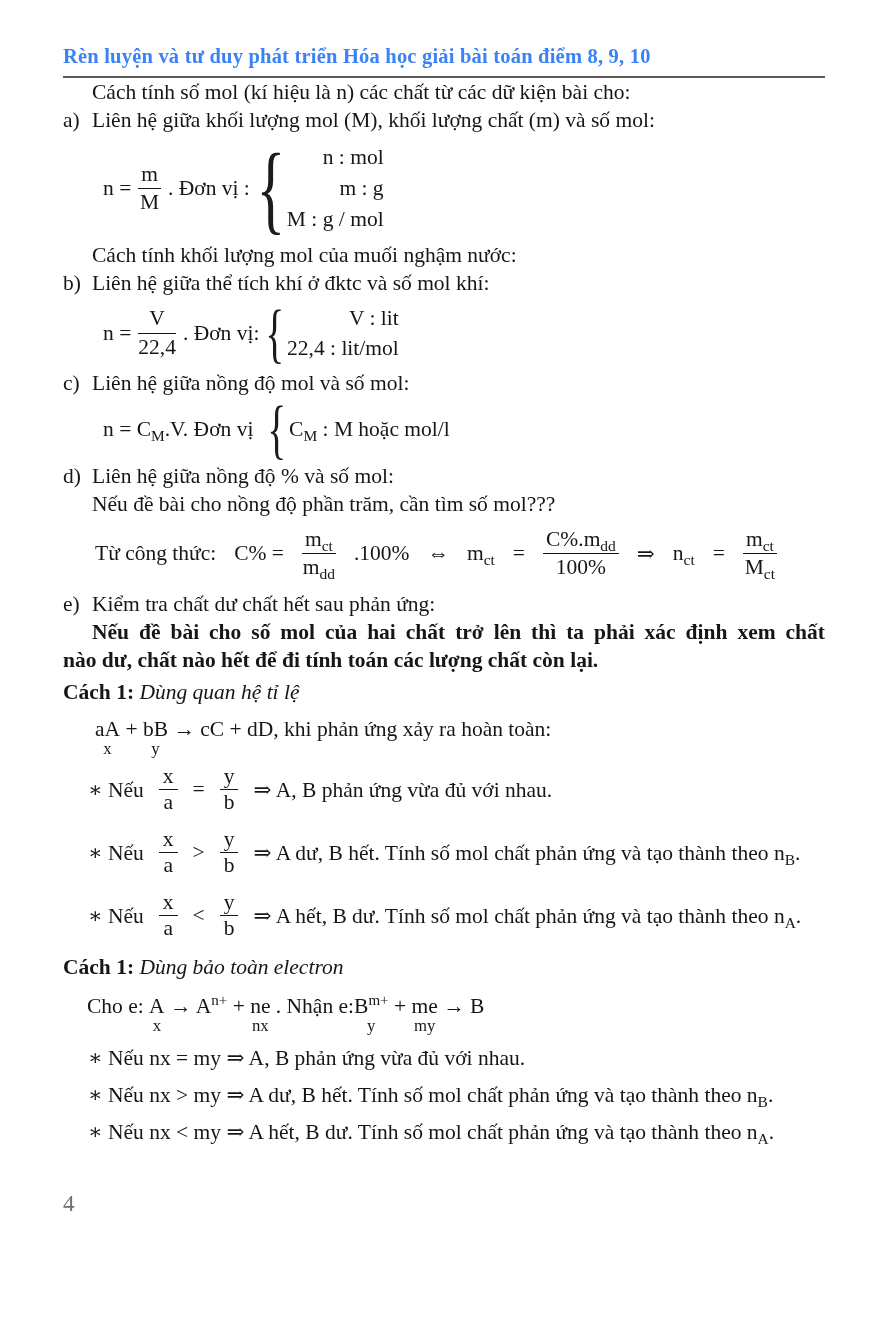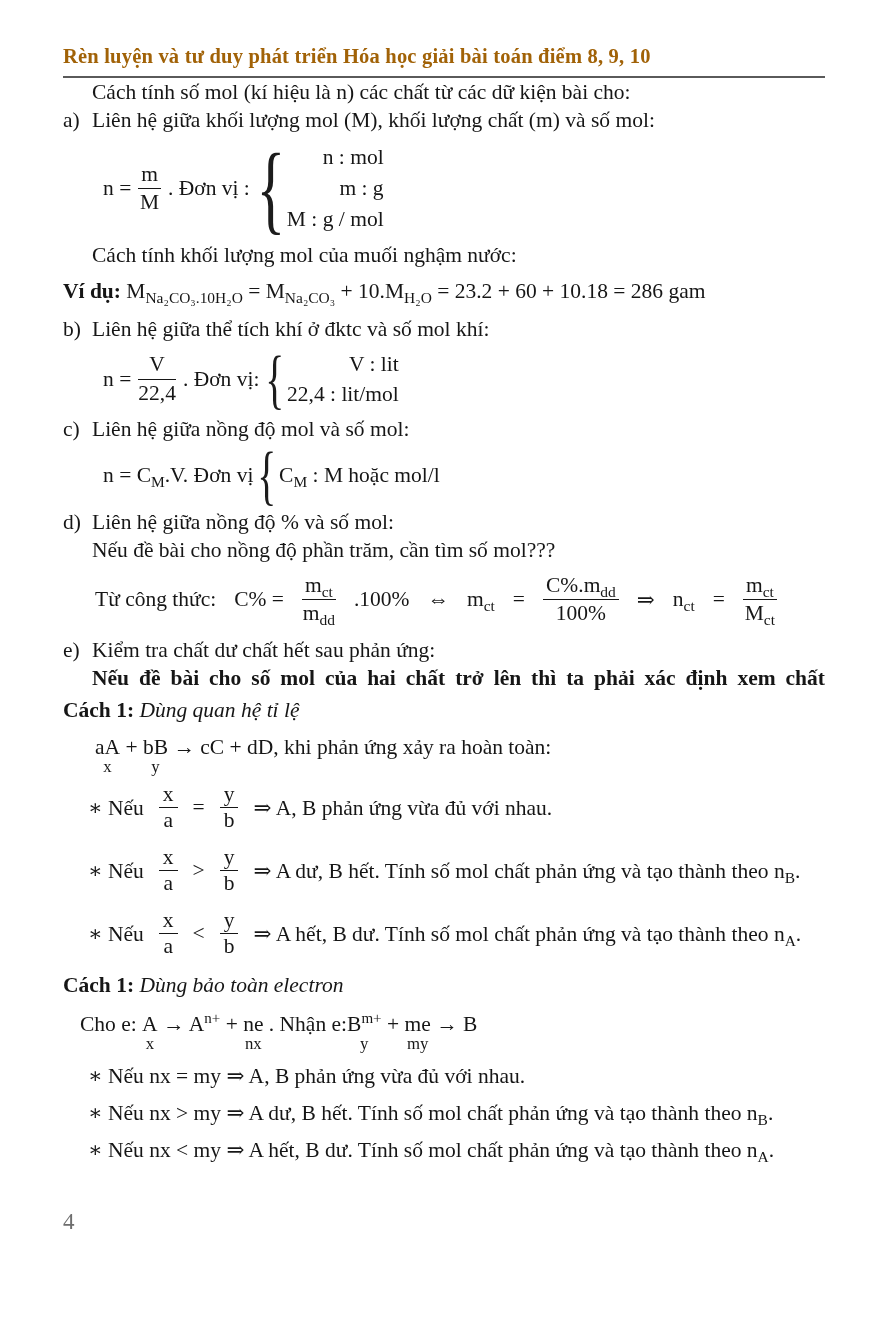--- a/index.html
+++ b/index.html
@@ -4,39 +4,39 @@
 <style>
   * { margin:0; padding:0; box-sizing:border-box; }
   html,body { width:885px; height:1343px; background:#ffffff; }
   body {
     font-family:"Liberation Serif","DejaVu Serif",serif;
     color:#161616; font-size:21.5px; overflow:hidden;
   }
   .page { width:885px; height:1343px; padding:44px 60px 0 63px; background:#fff; }
 
   .header { border-bottom:2px solid #5a5a5a; padding-bottom:7px; }
-  .header-text { font-weight:bold; color:#a16207; font-size:20.5px; letter-spacing:.2px; }
+  .header-text { font-weight:bold; color:#3b82f6; font-size:20.5px; letter-spacing:.2px; }
 
   .line { line-height:28px; }
   .indent { margin-left:29px; }
   .mt8 { margin-top:8px; }
   .b { font-weight:bold; }
   .i { font-style:italic; }
   .jline { text-align:justify; text-align-last:justify; }
 
   .li { display:flex; line-height:28px; }
   .li-label { width:29px; flex:none; }
 
   sub { font-size:.72em; line-height:0; }
   sup { font-size:.70em; line-height:0; }
 
   .formula { display:flex; align-items:center; gap:7px; }
   .f-a { margin:8px 0 6px 40px; }
   .f-b { margin:6px 0 6px 40px; }
-  .f-c { margin:6px 0 6px 40px; gap:5px; }
+  .f-c { margin:6px 0 6px 40px; gap:15px; }
   .f-d { margin:9px 0 9px 32px; gap:18px; }
 
   .frac { display:inline-block; vertical-align:middle; text-align:center; line-height:1.18; }
   .frac .num { display:block; border-bottom:1.4px solid #161616; padding:0 3px 1px; }
   .frac .den { display:block; padding-top:1px; }
 
   .cases { display:inline-flex; align-items:center;text-align:right; }
   .brace { display:inline-block; transform:scaleX(.6); transform-origin:center; line-height:.8; color:#1c1c1c; font-weight:400; }
   .brace::before { content:"{"; }
   .b3 { font-size:100px; margin:0 -8px 0 -10px; }
@@ -50,21 +50,21 @@
   .method-line { margin-top:4px; line-height:28px; }
 
   .reaction { margin:8px 0 20px 32px; line-height:30px; }
   .ustack { display:inline-block; position:relative; }
   .ustack .below { position:absolute; left:50%; top:100%; transform:translateX(-50%); font-size:.78em; line-height:1; margin-top:-3px; white-space:nowrap; }
 
   .bullet-frac { display:flex; align-items:center; gap:15px; margin:11px 0 11px 25px; min-height:52px; }
   .bullet-frac .frac .num,
   .bullet-frac .frac .den { padding:0 4px; }
 
-  .electron { margin:10px 0 22px 17px; line-height:30px; }
+  .electron { margin:10px 0 22px 24px; line-height:30px; }
   .m2-bullet { margin:7px 0 0 25px; line-height:30px; }
 
   .page-number { margin-top:44px; color:#6e6e6e; font-size:23px; }
 </style>
 </head>
 <body>
 
 <div class="page">
 
   <div class="header">
@@ -87,28 +87,20 @@
     <span class="cases">
       <span class="brace b3"></span>
       <span class="case-col">
         <span>n : mol</span>
         <span>m : g</span>
         <span>M : g / mol</span>
       </span>
     </span>
   </div>
   <div class="line indent">Cách tính khối lượng mol của muối nghậm nước:</div>
-  <div class="vidu">
-    <span class="b">Ví dụ:</span>
-    <span>M</span><sub>Na₂CO₃.10H₂O</sub>
-    <span>=</span>
-    <span>M</span><sub>Na₂CO₃</sub>
-    <span>+ 10.</span><span>M</span><sub>H₂O</sub>
-    <span>= 23.2 + 60 + 10.18 = 286 gam</span>
-  </div>
 
   <div class="li">
     <span class="li-label">b)</span>
     <span>Liên hệ giữa thể tích khí ở đktc và số mol khí:</span>
   </div>
   <div class="formula f-b">
     <span>n =</span>
     <span class="frac">
         <span class="num">V</span>
         <span class="den">22,4</span>
@@ -164,20 +156,21 @@
         <span class="num"><span>m</span><sub>ct</sub></span>
         <span class="den"><span>M</span><sub>ct</sub></span>
       </span>
   </div>
 
   <div class="li">
     <span class="li-label">e)</span>
     <span>Kiểm tra chất dư chất hết sau phản ứng:</span>
   </div>
   <div class="line indent b jline">Nếu đề bài cho số mol của hai chất trở lên thì ta phải xác định xem chất</div>
+  <div class="line b">nào dư, chất nào hết để đi tính toán các lượng chất còn lại.</div>
 
   <div class="method-line">
     <span class="b">Cách 1:</span>
     <span class="i">Dùng quan hệ tỉ lệ</span>
   </div>
   <div class="reaction">
     <span class="ustack"><span>aA</span><span class="below">x</span></span>
     <span>+</span>
     <span class="ustack"><span>bB</span><span class="below">y</span></span>
     <span>→</span>

